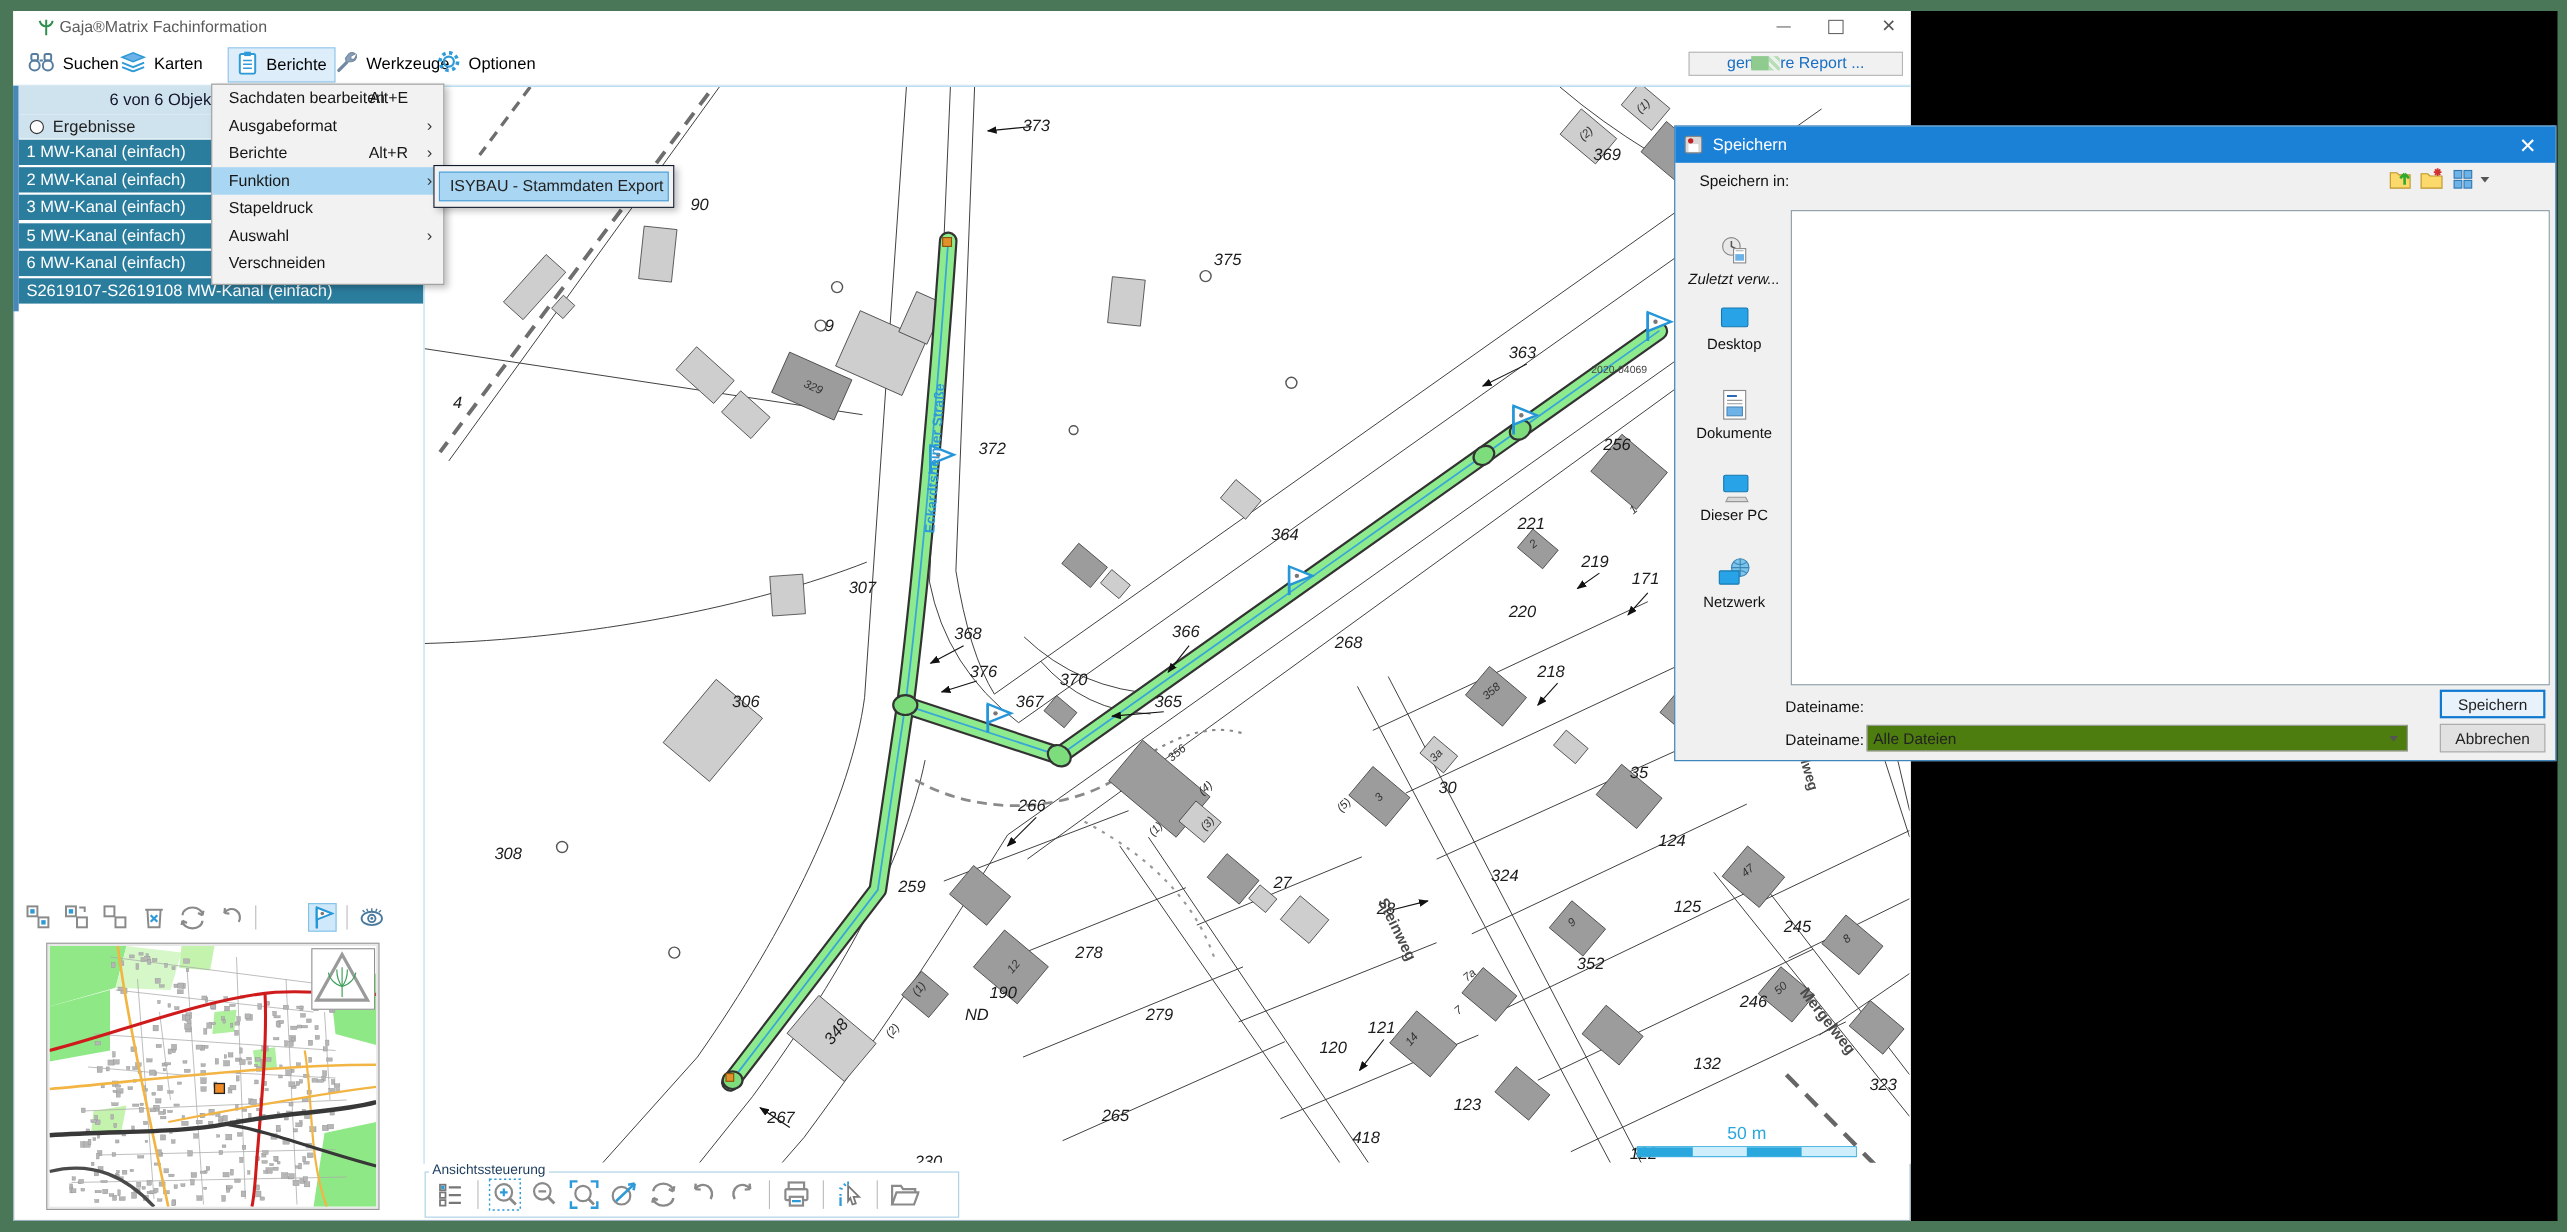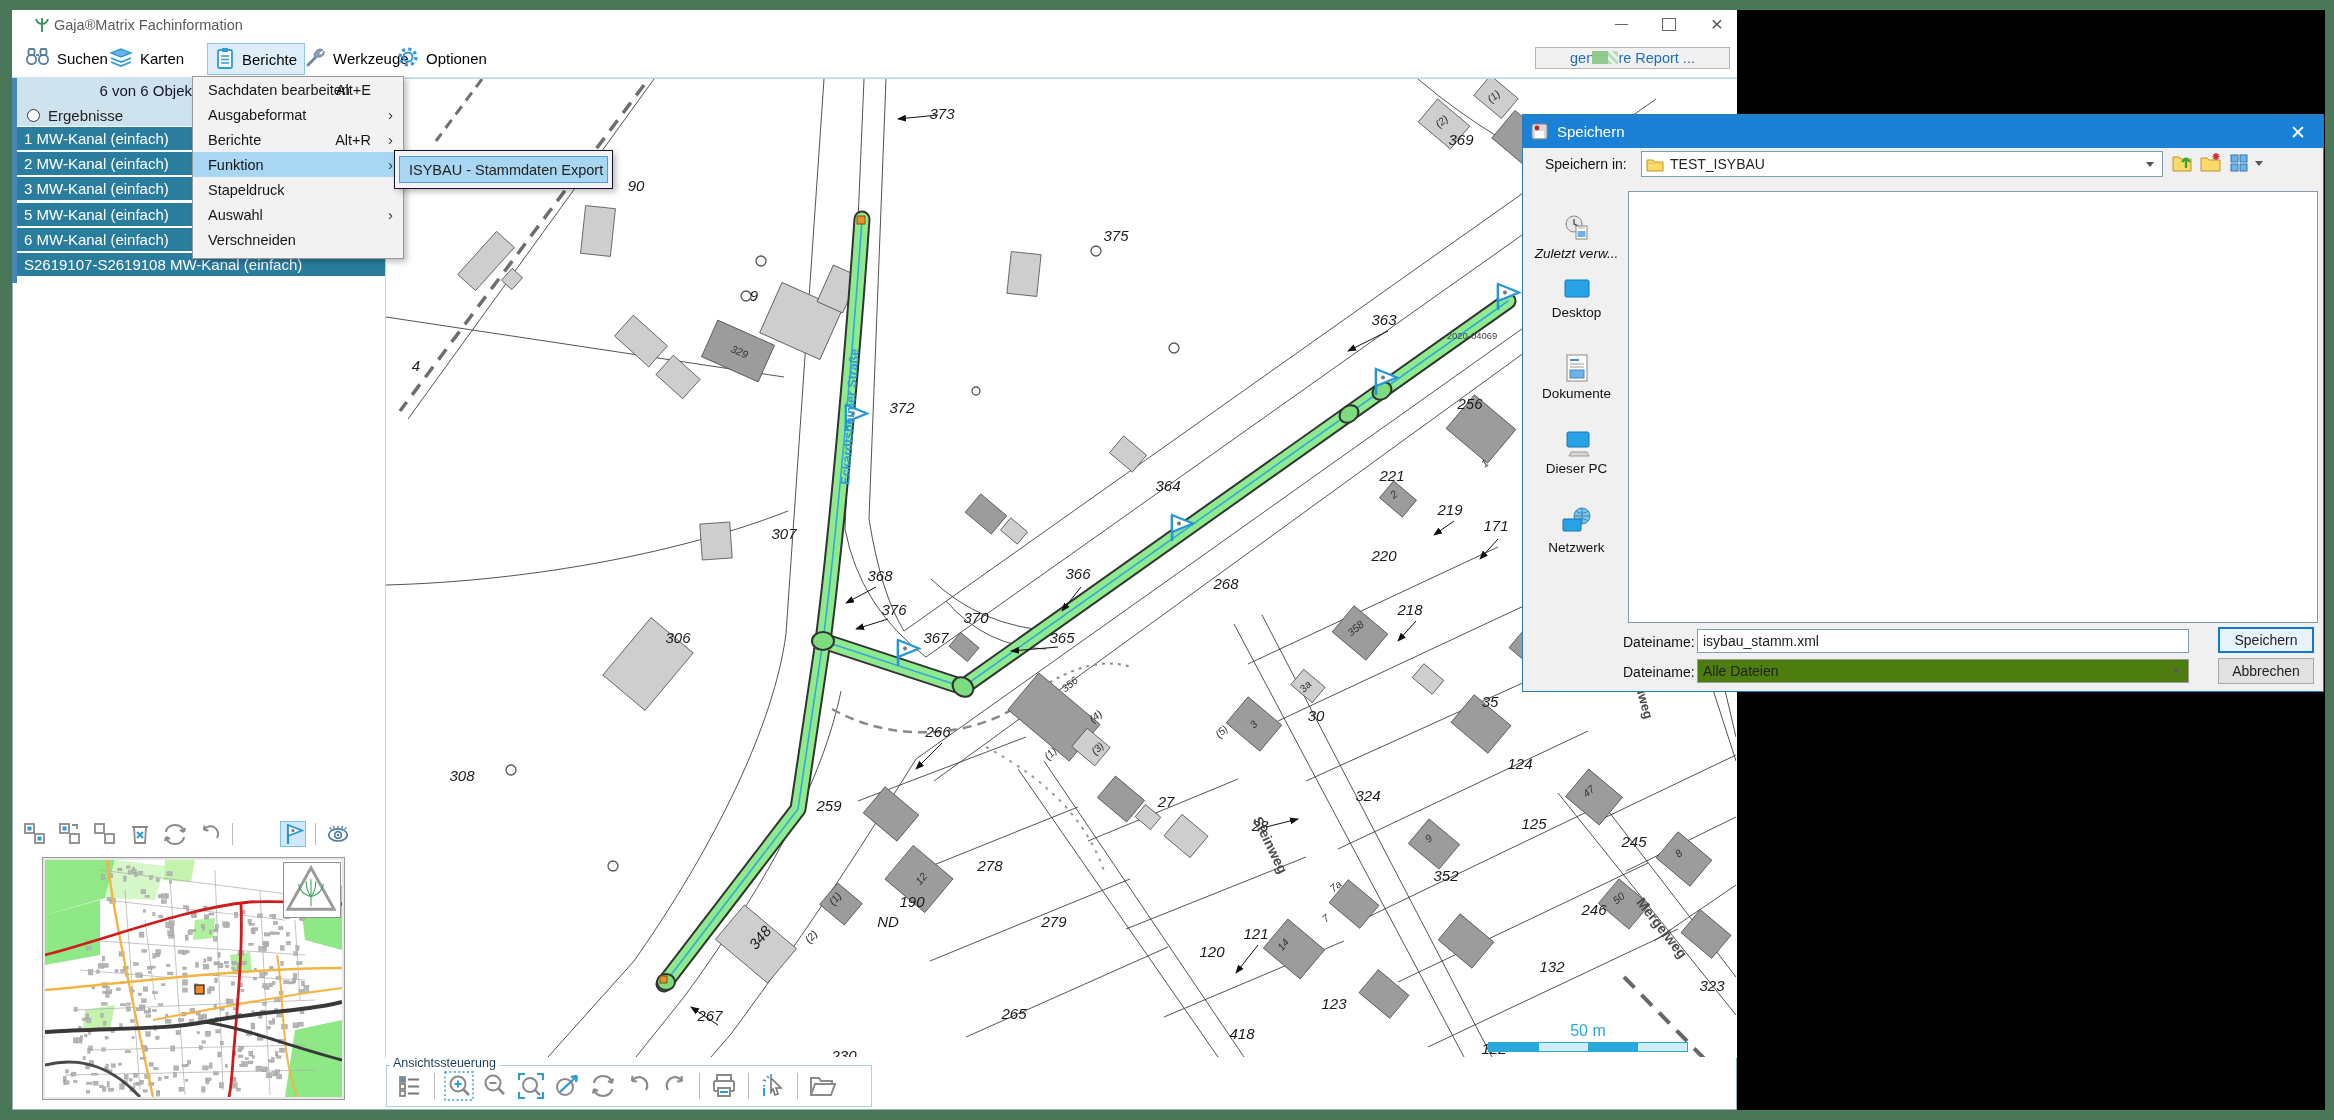--- a/index.html
+++ b/index.html
@@ -1017,30 +1017,20 @@
         <svg width="17" height="17" viewBox="0 0 17 17">
             <rect x="1" y="1" width="15" height="15" rx="2" fill="#d8d8d8" stroke="#888"></rect>
             <rect x="4" y="8" width="9" height="7" fill="#fff"></rect>
             <circle cx="6" cy="5" r="2.4" fill="#c42222"></circle>
           </svg>
       </span>
       <span class="t">Speichern</span>
       <span id="dlg-close">✕</span>
     </div>
     <span class="dlg-lbl" style="left:22px;top:41px;">Speichern in:</span>
-    <div id="dlg-combo">
-      <span style="margin:0 6px 0 4px;display:flex;">
-        <svg width="18" height="15" viewBox="0 0 18 15">
-            <path d="M1,3 L7,3 L9,5 L17,5 L17,14 L1,14 Z" fill="#fbd96b" stroke="#bd9427"></path>
-            <path d="M1,6 L17,6" stroke="#e9c04a"></path>
-          </svg>
-      </span>
-      <span>TEST_ISYBAU</span>
-      <span class="caret" style="position:absolute;right:8px;"></span>
-    </div>
     <span class="dico" style="left:648px;">
       <svg width="24" height="24" viewBox="0 0 24 24">
           <path d="M2,6 L8,6 L10,8 L20,8 L20,20 L2,20 Z" fill="#fbd96b" stroke="#bd9427"></path>
           <path d="M15,17 V7 M15,7 l-4,4 M15,7 l4,4" stroke="#2faa2f" stroke-width="2.4" fill="none"></path>
         </svg>
     </span>
     <span class="dico" style="left:676px;">
       <svg width="24" height="24" viewBox="0 0 24 24">
           <path d="M2,7 L8,7 L10,9 L21,9 L21,20 L2,20 Z" fill="#fbd96b" stroke="#bd9427"></path>
           <path d="M17,2 v7 M13.5,5.5 h7 M14.6,3 l4.8,5 M19.4,3 l-4.8,5" stroke="#d23030" stroke-width="1.6"></path>
@@ -1102,23 +1092,20 @@
               <circle cx="21" cy="9" r="8" fill="#7cc4e8" stroke="#3a85b8"></circle>
               <path d="M13,9 h16 M21,1 v16 M15,4 c4,3 8,3 12,0 M15,14 c4,-3 8,-3 12,0" stroke="#3a85b8" fill="none"></path>
               <rect x="2" y="12" width="18" height="12" rx="1" fill="#29a3e8" stroke="#1478b0"></rect>
             </svg>
           </div>
           <div>Netzwerk</div>
         </div>
       </div>
     <div id="dlg-list"></div>
     <span class="dlg-lbl" style="left:100px;top:519px;">Dateiname:</span>
-    <div id="dlg-fname">
-        <span>isybau_stamm.xml</span>
-      </div>
     <span class="dlg-lbl" style="left:100px;top:549px;">Dateiname:</span>
     <div id="dlg-ftype">
         <span>Alle Dateien</span>
         <span class="caret"></span>
       </div>
     <div id="btn-save">
         <span>Speichern</span>
       </div>
     <div id="btn-cancel">
         <span>Abbrechen</span>

